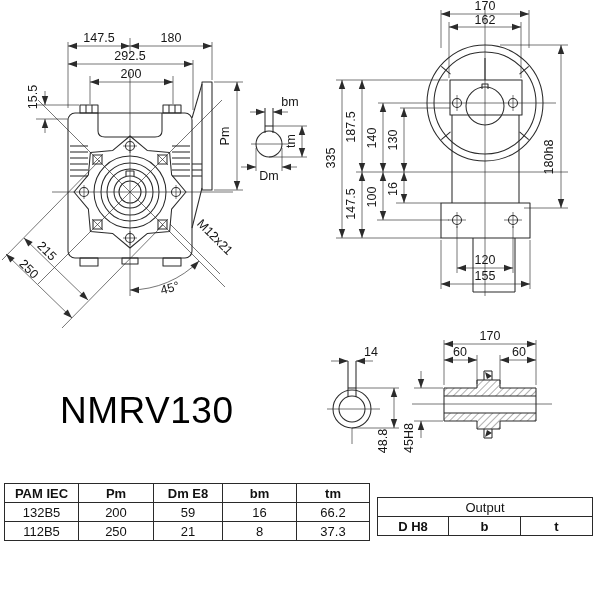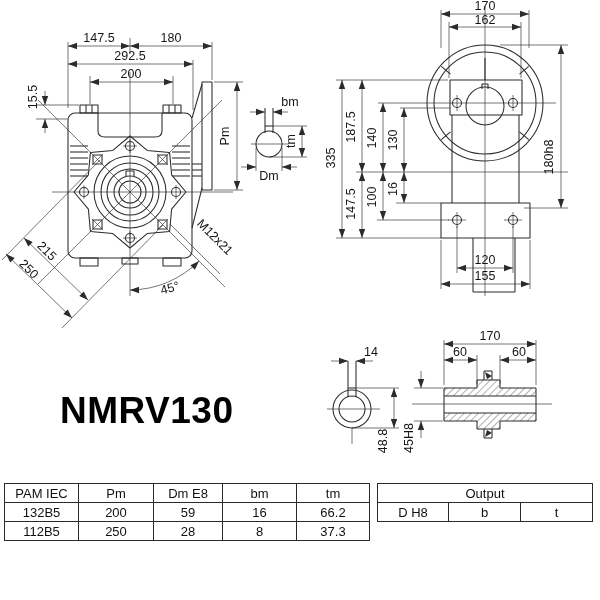--- a/index.html
+++ b/index.html
@@ -5,26 +5,26 @@
   html,body{margin:0;padding:0;background:#fff;}
   #stage{position:relative;width:600px;height:600px;background:#fff;overflow:hidden;
          font-family:"Liberation Sans",sans-serif;}
   svg{position:absolute;left:0;top:0;}
   .o{stroke:#2b2b2b;stroke-width:1.05;fill:none;stroke-linejoin:round;}
   .t{stroke:#2b2b2b;stroke-width:0.65;fill:none;}
   .d{stroke:#2b2b2b;stroke-width:0.65;fill:none;marker-start:url(#ar);marker-end:url(#ar);}
   .a{stroke:#2b2b2b;stroke-width:0.65;fill:none;marker-end:url(#ar);}
   .lbl{font:12.5px "Liberation Sans",sans-serif;fill:#161616;text-anchor:middle;}
   .hf{fill:url(#hh);stroke:none;}
-  #model-title{position:absolute;left:60px;top:390px;font-size:37px;font-weight:bold;
+  #model-title{position:absolute;left:60px;top:390px;font-size:37px;font-weight:normal;
                color:#000;letter-spacing:0.5px;}
   table.tbl{position:absolute;border-collapse:collapse;text-align:center;color:#111;
             font:13px "Liberation Sans",sans-serif;table-layout:fixed;}
   table.tbl td{border:1px solid #2a2a2a;height:18px;padding:0 2px;overflow:hidden;}
-  tr.hd td{font-weight:normal;}
+  tr.hd td{font-weight:bold;}
 </style>
 </head>
 <body>
 
 <div id="stage">
 
 <svg width="600" height="478" viewBox="0 0 600 478">
   <defs>
     <marker id="ar" markerUnits="userSpaceOnUse" markerWidth="10" markerHeight="8" refX="9.5" refY="4" orient="auto-start-reverse">
       <path d="M0.5,0.8 L9.5,4 L0.5,7.2 z" fill="#2b2b2b"></path>
@@ -323,28 +323,28 @@
   <tr>
     <td>132B5</td>
     <td>200</td>
     <td>59</td>
     <td>16</td>
     <td>66.2</td>
   </tr>
   <tr>
     <td>112B5</td>
     <td>250</td>
-    <td>28</td>
+    <td>21</td>
     <td>8</td>
     <td>37.3</td>
   </tr>
 </tbody>
     </table>
 
-<table class="tbl" style="left:377px;top:483px;width:215px;">
+<table class="tbl" style="left:377px;top:497px;width:215px;">
   <colgroup>
         <col style="width:71px">
         <col style="width:72px">
         <col style="width:72px">
       </colgroup>
   <tbody>
         <tr>
     <td colspan="3">Output</td>
   </tr>
   <tr class="hd">

